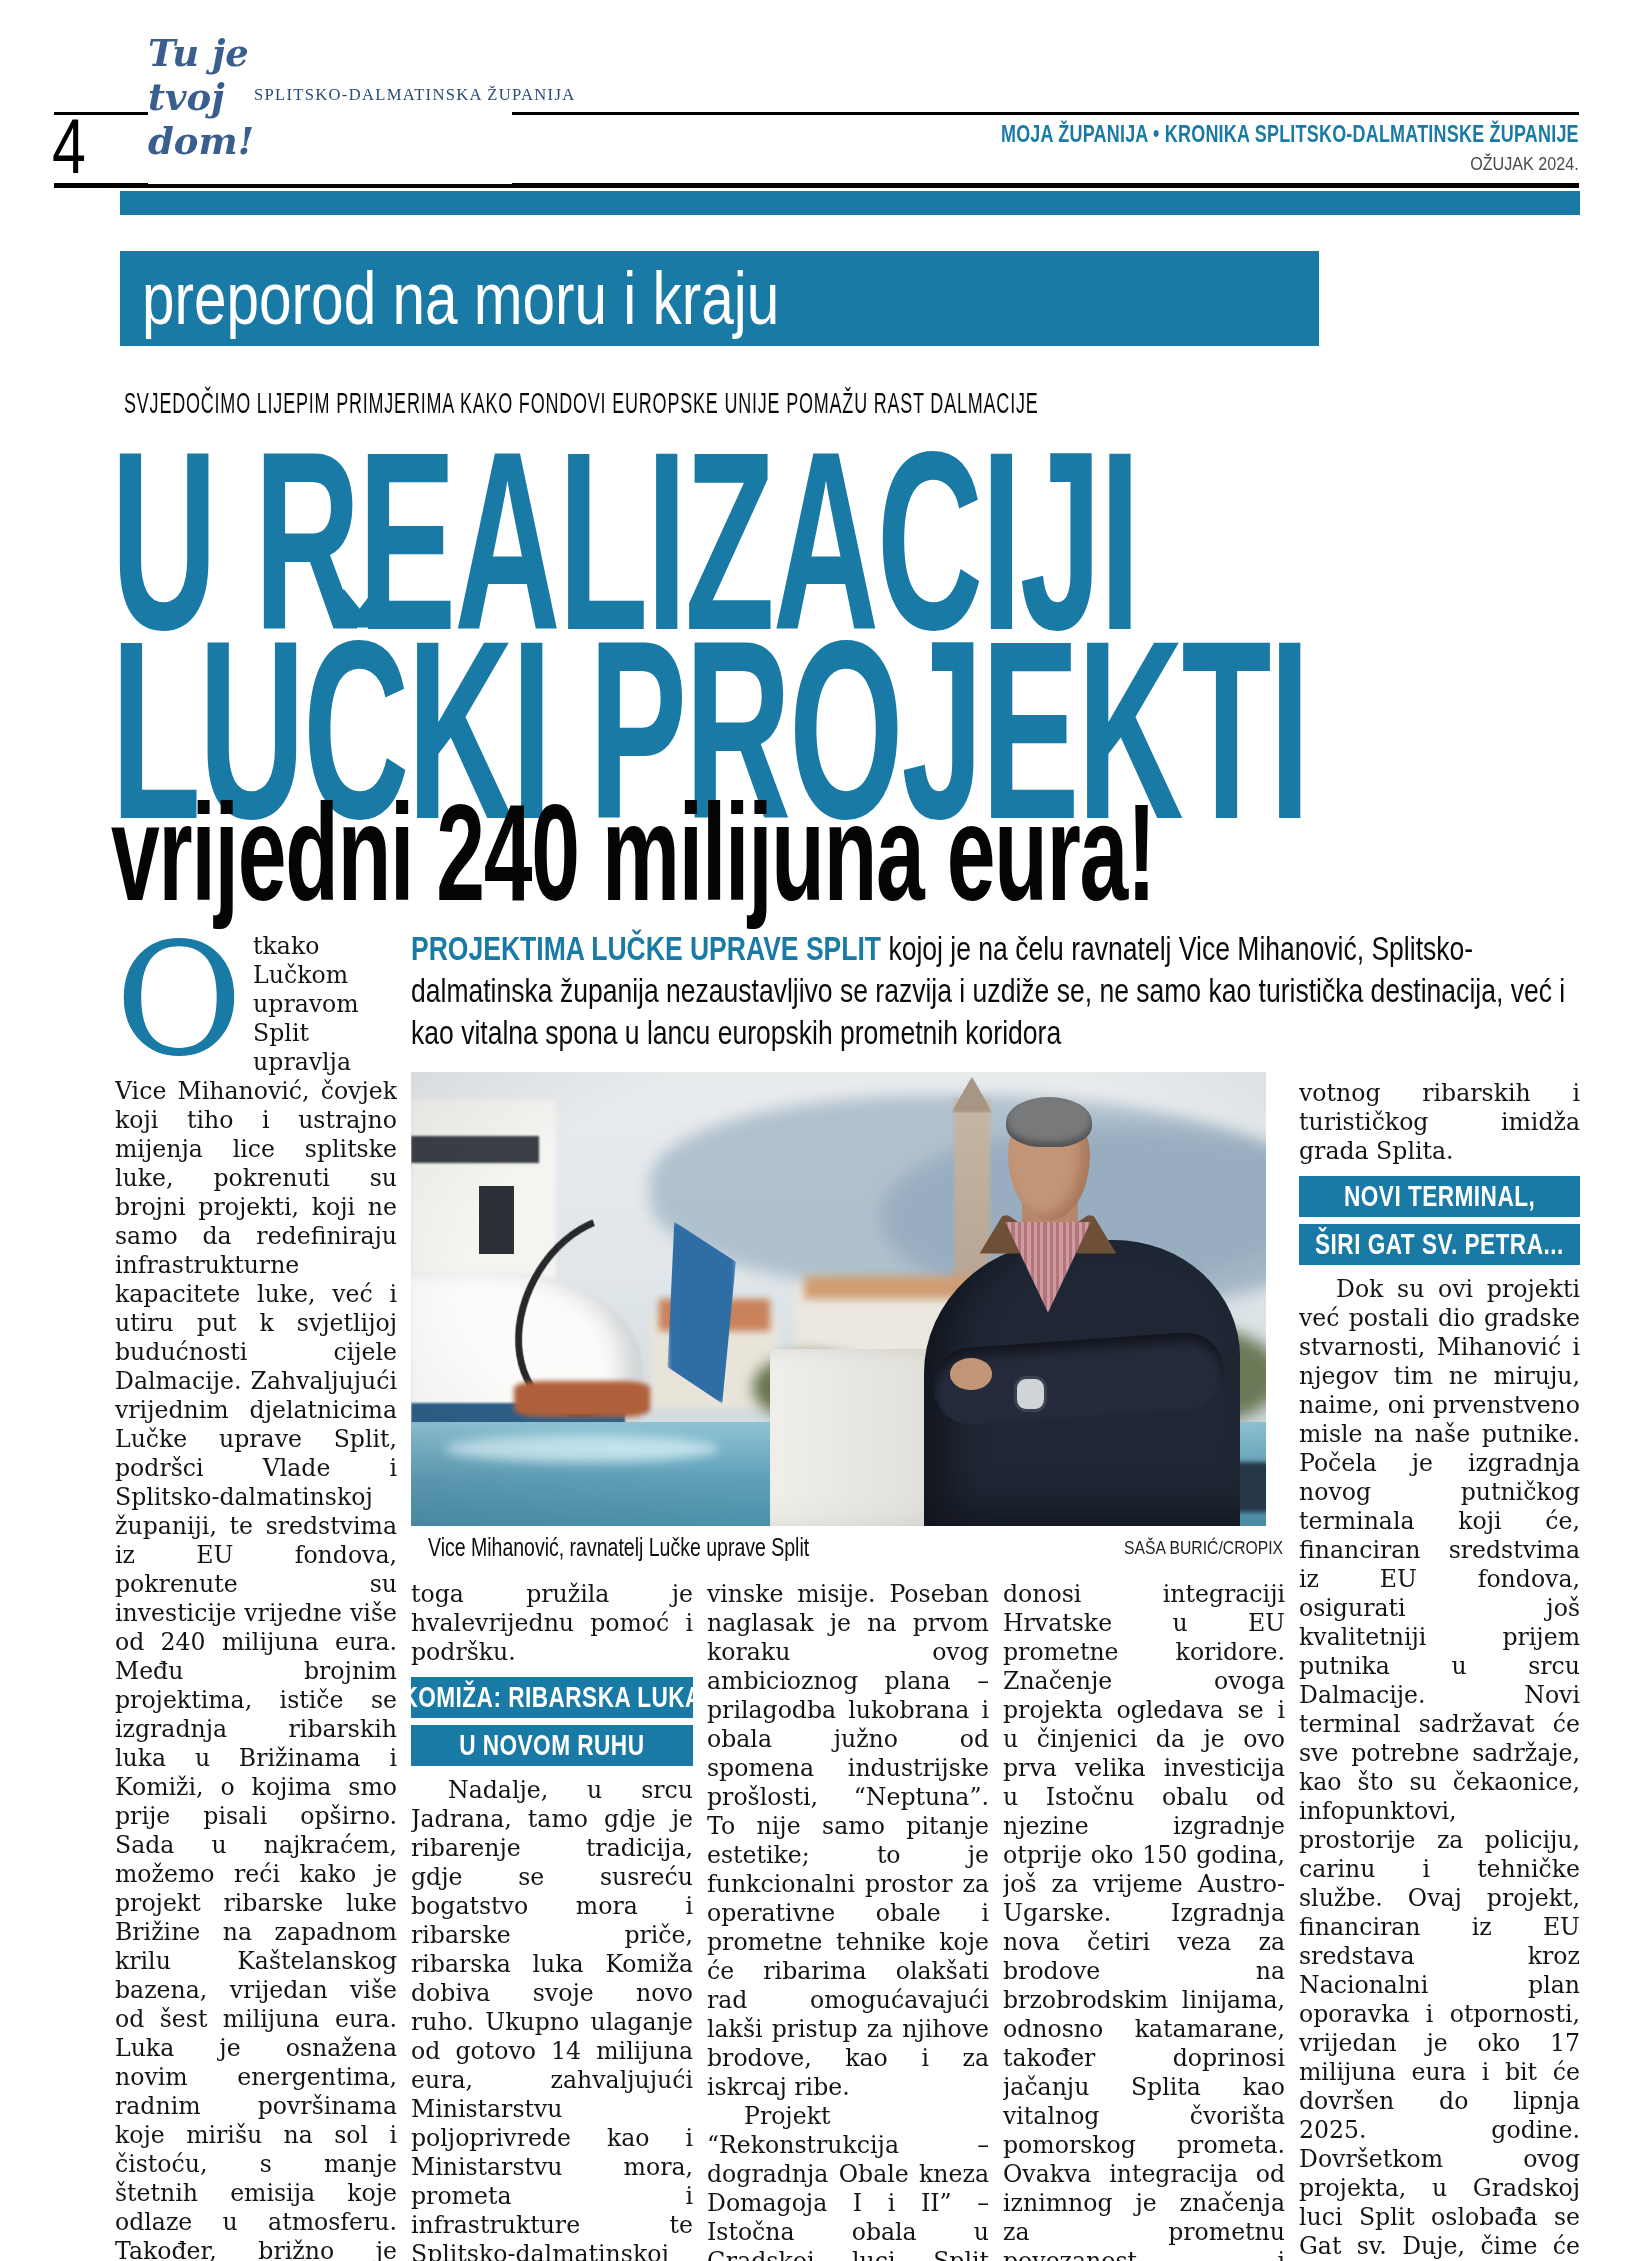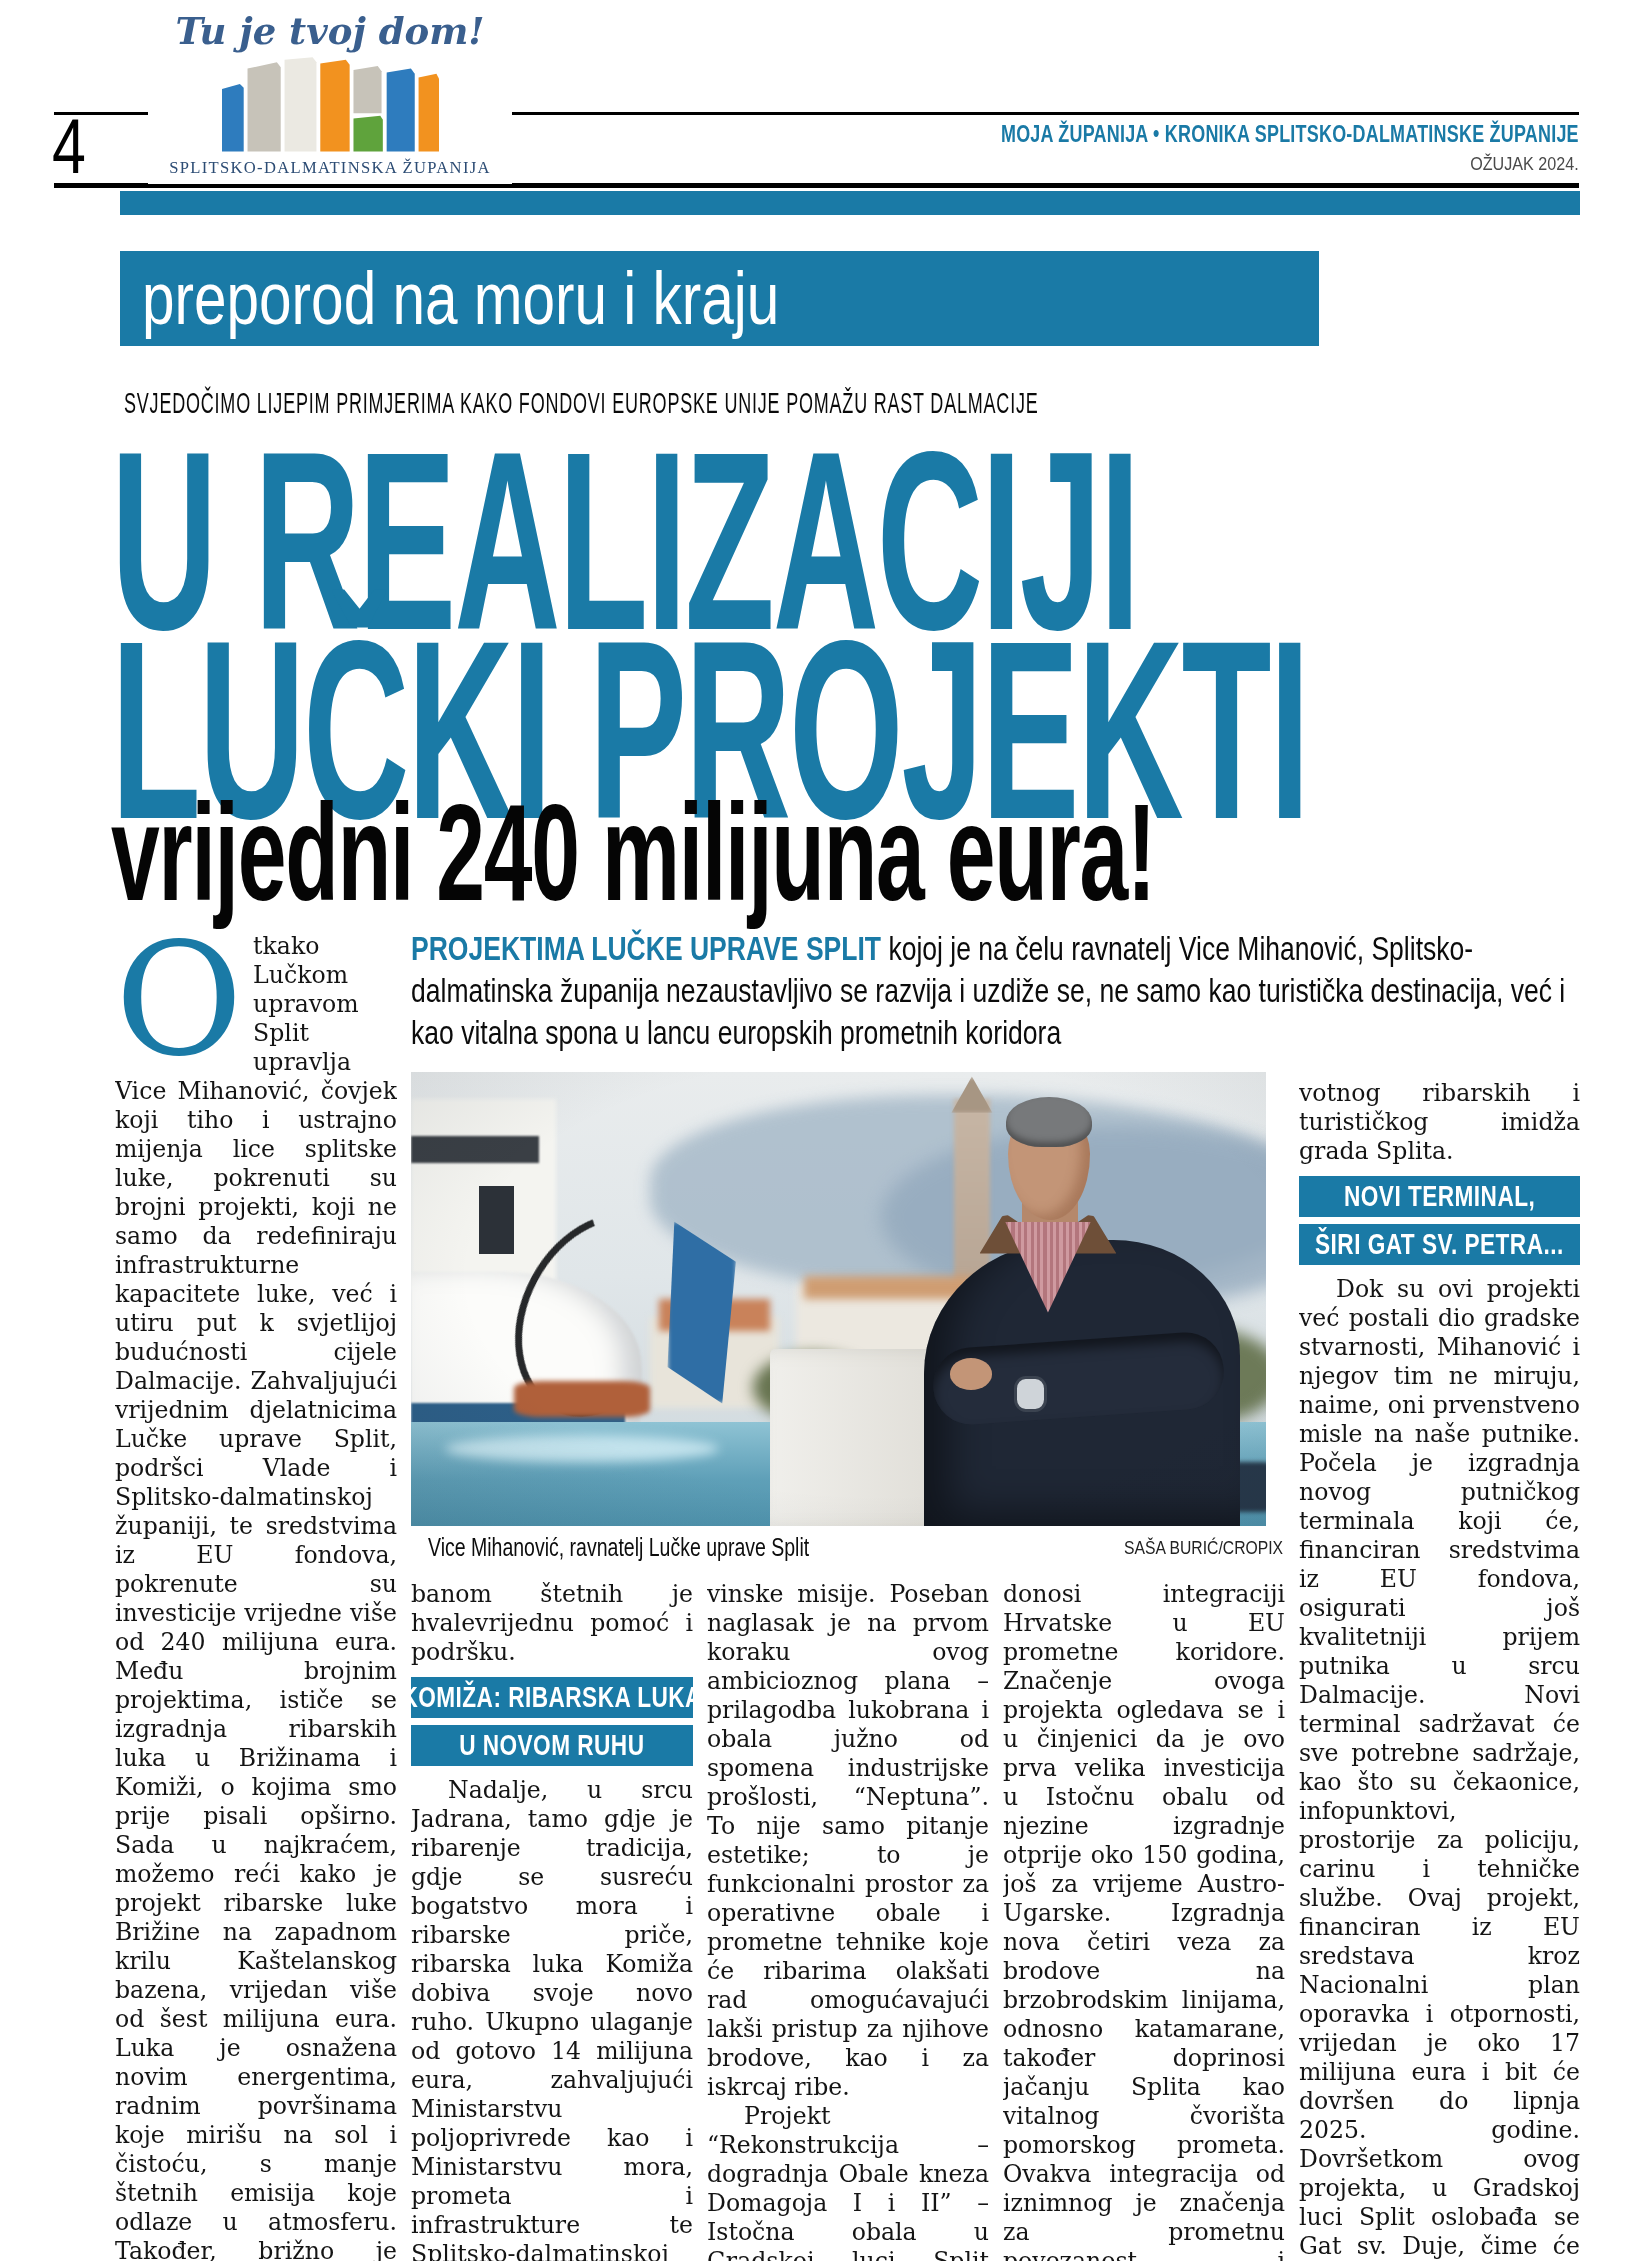--- a/index.html
+++ b/index.html
@@ -4,21 +4,21 @@
 <style>
   html,body{margin:0;padding:0;background:#ffffff;}
   body{width:1633px;height:2261px;position:relative;overflow:hidden;
        font-family:"Liberation Sans",sans-serif;color:#111;}
   :root{--blue:#1a7aa6;--navy:#2c4c74;}
 
   
   .rule-top{position:absolute;left:54px;top:112px;width:1525px;height:2.6px;background:#000;}
   .rule-mid{position:absolute;left:54px;top:183px;width:1525px;height:4.5px;background:#000;}
   .logo-box{position:absolute;left:148px;top:0;width:364px;height:184px;background:#fff;z-index:2;
-            display:flex;flex-direction:column;align-items:center;justify-content:flex-start;}
+            display:flex;flex-direction:row;align-items:center;justify-content:flex-start;}
   .logo-tagline{font-family:"DejaVu Serif",serif;font-style:italic;font-size:37px;color:#3a5f8e;
                 margin-top:9px;font-weight:700;}
   .logo-houses{margin-top:3.8px;}
   .logo-name{font-family:"Liberation Serif",serif;font-size:16.6px;color:var(--navy);
              letter-spacing:1.3px;margin-top:5.1px;white-space:nowrap;}
   .page-number{position:absolute;left:52px;top:107px;font-size:78px;line-height:1;
                transform:scaleX(.78);transform-origin:0 0;color:#000;}
   .strapline{position:absolute;right:54px;top:121px;font-size:23px;font-weight:700;color:var(--blue);
              transform:scaleX(.78);transform-origin:100% 0;white-space:nowrap;letter-spacing:0.3px;}
   .issue-date{position:absolute;right:54px;top:153px;font-size:19px;color:#4a4a4a;
@@ -206,21 +206,21 @@
 
 <div class="caption-row">
   <div class="caption">Vice Mihanović, ravnatelj Lučke uprave Split</div>
   <div class="credit">SAŠA BURIĆ/CROPIX</div>
 </div>
 
 <div class="col col1">
     <p><span class="dropcap">O</span>tkako Lučkom upravom Split upravlja Vice Mihanović, čovjek koji tiho i ustrajno mijenja lice splitske luke, pokrenuti su brojni projekti, koji ne samo da redefiniraju infrastrukturne kapacitete luke, već i utiru put k svjetlijoj budućnosti cijele Dalmacije. Zahvaljujući vrijednim djelatnicima Lučke uprave Split, podršci Vlade i Splitsko-dalmatinskoj županiji, te sredstvima iz EU fondova, pokrenute su investicije vrijedne više od 240 milijuna eura. Među brojnim projektima, ističe se izgradnja ribarskih luka u Brižinama i Komiži, o kojima smo prije pisali opširno. Sada u najkraćem, možemo reći kako je projekt ribarske luke Brižine na zapadnom krilu Kaštelanskog bazena, vrijedan više od šest milijuna eura. Luka je osnažena novim energentima, radnim površinama koje mirišu na sol i čistoću, s manje štetnih emisija koje odlaze u atmosferu. Također, brižno je osmišljeno mjesto gdje će se odbačeni ulov i otpad ne samo prihvatiti, već i s poštovanjem zbrinuti. Projekt je proglašen jednim od šest najboljih projekata u zemlji te nosi laskavu titulu laureata BIG SEE Architecture Award 2022. Tako ribarska luka Brižine postaje više od mjesta gdje se vezuju brodovi – postaje čvorište gdje se susreću tradicija i moderno, gdje se rad i vizija stapaju u jedno, izdižući standard ne samo lučkog života, već i života cijele zajednice koja od mora živi. U svakoj etapi ovog projekta, Splitsko-dalmatinska županija predvođena županom Blaženkom Bo-</p>
   </div>
 <div class="col col2">
-    <p>banom štetnih je hvalevrijednu pomoć i podršku.</p>
+    <p>toga pružila je hvalevrijednu pomoć i podršku.</p>
     <div class="subhead">
       <span>KOMIŽA: RIBARSKA LUKA</span>
     </div>
     <div class="subhead">
       <span>U NOVOM RUHU</span>
     </div>
     <p class="indent">Nadalje, u srcu Jadrana, tamo gdje je ribarenje tradicija, gdje se susreću bogatstvo mora i ribarske priče, ribarska luka Komiža dobiva svoje novo ruho. Ukupno ulaganje od gotovo 14 milijuna eura, zahvaljujući Ministarstvu poljoprivrede kao i Ministarstvu mora, prometa i infrastrukture te Splitsko-dalmatinskoj županiji, zaokružit će se financiranje ovoga velikoga pothvata značajnog za naše ribare. Problemi koji pritišću ovu luku, od onih zbog kojih ribari muku muče s vezom i iskrcajem, do one mješavine turističkog žamora i ribarske tišine, sada su u fokusu ove građe-</p>
   </div>
 <div class="col col3">
     <p>vinske misije. Poseban naglasak je na prvom koraku ovog ambicioznog plana – prilagodba lukobrana i obala južno od spomena industrijske prošlosti, “Neptuna”. To nije samo pitanje estetike; to je funkcionalni prostor za operativne obale i prometne tehnike koje će ribarima olakšati rad omogućavajući lakši pristup za njihove brodove, kao i za iskrcaj ribe.</p>

